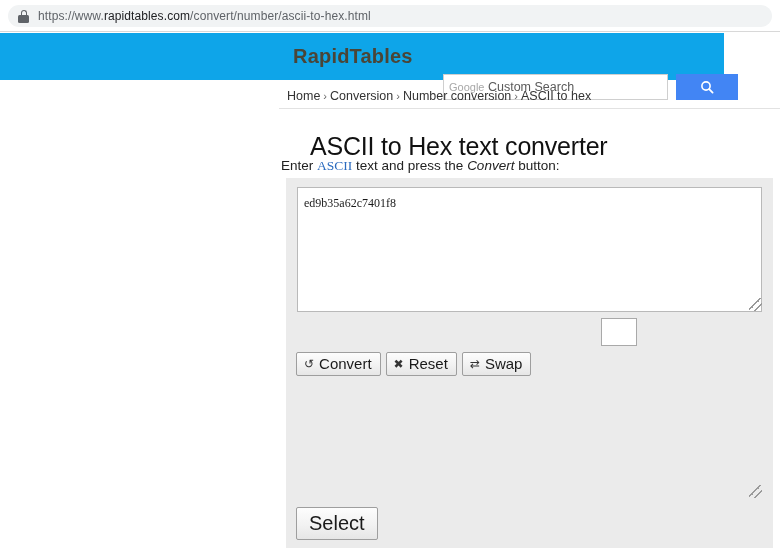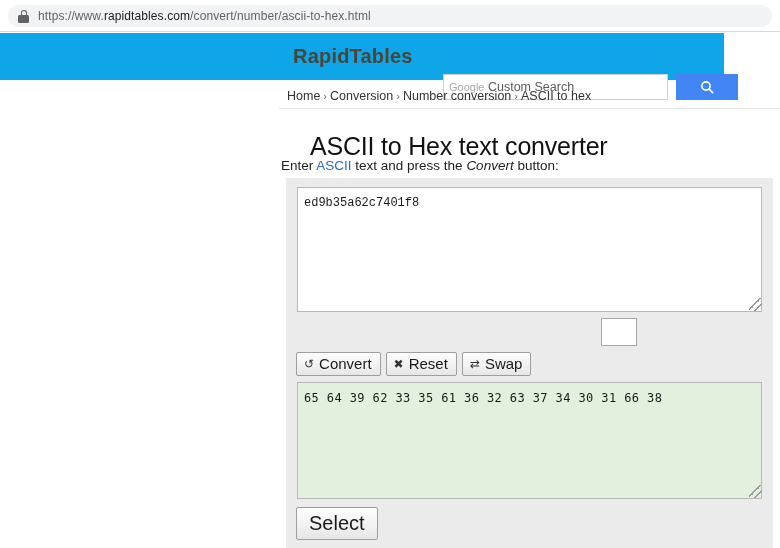--- a/index.html
+++ b/index.html
@@ -164,20 +164,21 @@
   #instruction {
     position: absolute;
     left: 281px;
     top: 158px;
     font-size: 13.5px;
     color: #222222;
   }
   #instruction a {
     color: #2b6bbf;
     text-decoration: none;
+    font-family: Liberation Serif, serif;
   }
   #instruction i { font-style: italic; }
 
   
   #converter-panel {
     position: absolute;
     left: 286px;
     top: 178px;
     width: 487px;
     height: 370px;
@@ -186,21 +187,21 @@
   }
   #input-textarea {
     position: absolute;
     left: 11px;
     top: 9px;
     width: 465px;
     height: 125px;
     background: #ffffff;
     border: 1px solid #b9b9b9;
     box-sizing: border-box;
-    font-family: Liberation Mono, monospace;
+    font-family: Liberation Serif, serif;
     font-size: 12px;
     color: #1a1a1a;
     padding: 7px 6px;
     resize: none;
     outline: none;
     overflow: hidden;
     line-height: 1.35;
   }
   .resize-grip {
     position: absolute;
@@ -362,17 +363,16 @@
     <button class="action-button">
       <span class="btn-icon">✖</span>
       <span>Reset</span>
     </button>
     <button class="action-button">
       <span class="btn-icon">⇄</span>
       <span>Swap</span>
     </button>
   </div>
 
-  <textarea id="output-textarea" spellcheck="false" style="">65 64 39 62 33 35 61 36 32 63 37 34 30 31 66 38</textarea>
   <span class="resize-grip" id="output-grip"></span>
 
   <button id="select-button">Select</button>
 </div>
 
 </body></html>

